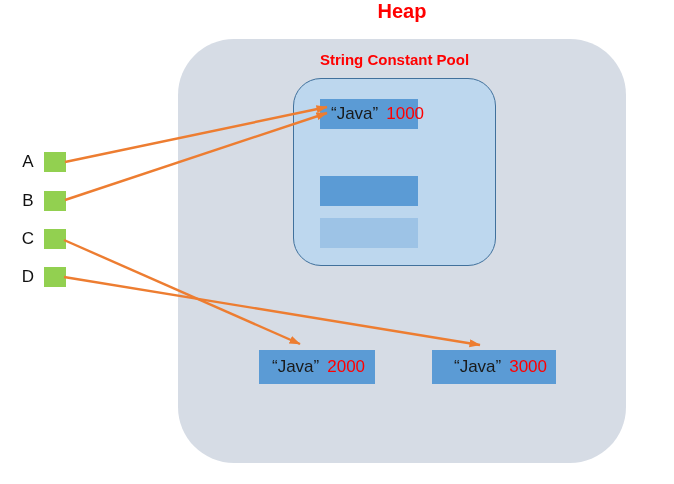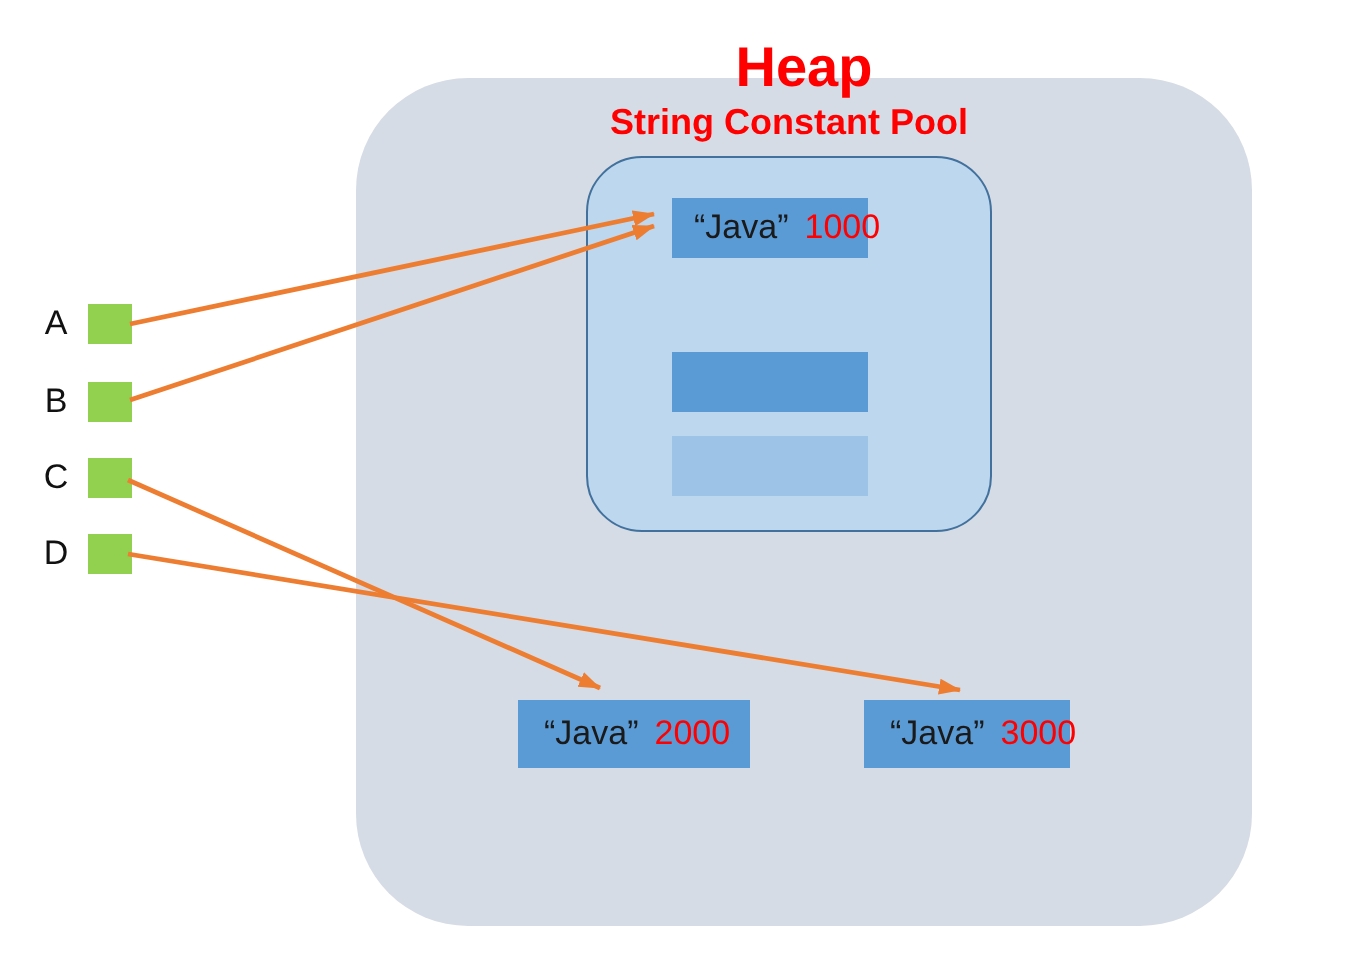--- a/index.html
+++ b/index.html
@@ -7,46 +7,46 @@
     width: 674px; height: 484px;
     background: #ffffff;
     font-family: "Liberation Sans", sans-serif;
     position: relative;
     overflow: hidden;
     color: #1a1a1a;
   }
   .abs { position: absolute; }
 
   .heap-title {
-    left: 178px; top: 18px; width: 448px;
+    left: 178px; top: 0; width: 448px;
     text-align: center;
-    font-size: 28px; font-weight: bold;
+    font-size: 20px; font-weight: bold;
     color: var(--red);
   }
   .heap-region {
     left: 178px; top: 39px; width: 448px; height: 424px;
     background: var(--heap_bg);
     border-radius: 56px;
   }
   .pool-label {
     left: 293px; top: 51px; width: 203px;
     text-align: center;
-    font-size: 18px; font-weight: bold;
+    font-size: 15px; font-weight: bold;
     color: var(--red);
   }
   .pool {
     left: 293px; top: 78px; width: 203px; height: 188px;
     background: var(--pool_bg);
     border: 1.5px solid var(--pool_border);
     border-radius: 28px;
     box-sizing: border-box;
   }
   .slot {
     position: absolute;
-    left: 42px; width: 98px; height: 30px;
+    left: 26px; width: 98px; height: 30px;
     line-height: 30px;
     font-size: 17px;
     padding-left: 11px;
     box-sizing: border-box;
     white-space: nowrap;
   }
   .slot-dark  { background: var(--slot_dark); }
   .slot-light { background: var(--slot_light); }
   .slot-1 { top: 20px; }
   .slot-2 { top: 56px; }
@@ -76,21 +76,21 @@
   .heap-object {
     height: 34px; line-height: 34px;
     background: var(--slot_dark);
     font-size: 17px;
     padding-left: 13px;
     box-sizing: border-box;
     white-space: nowrap;
     margin-left: 12px;
   }
   .obj-2000 { left: 247px; top: 350px; width: 116px; }
-  .obj-3000 { left: 420px; top: 350px; width: 103px; }
+  .obj-3000 { left: 420px; top: 350px; width: 124px; text-align: center; }
 
   svg.overlay {
     position: absolute; left: 0; top: 0;
     pointer-events: none;
   }
   svg.overlay line {
     stroke: var(--arrow);
     stroke-width: 2.4;
   }
 </style>

